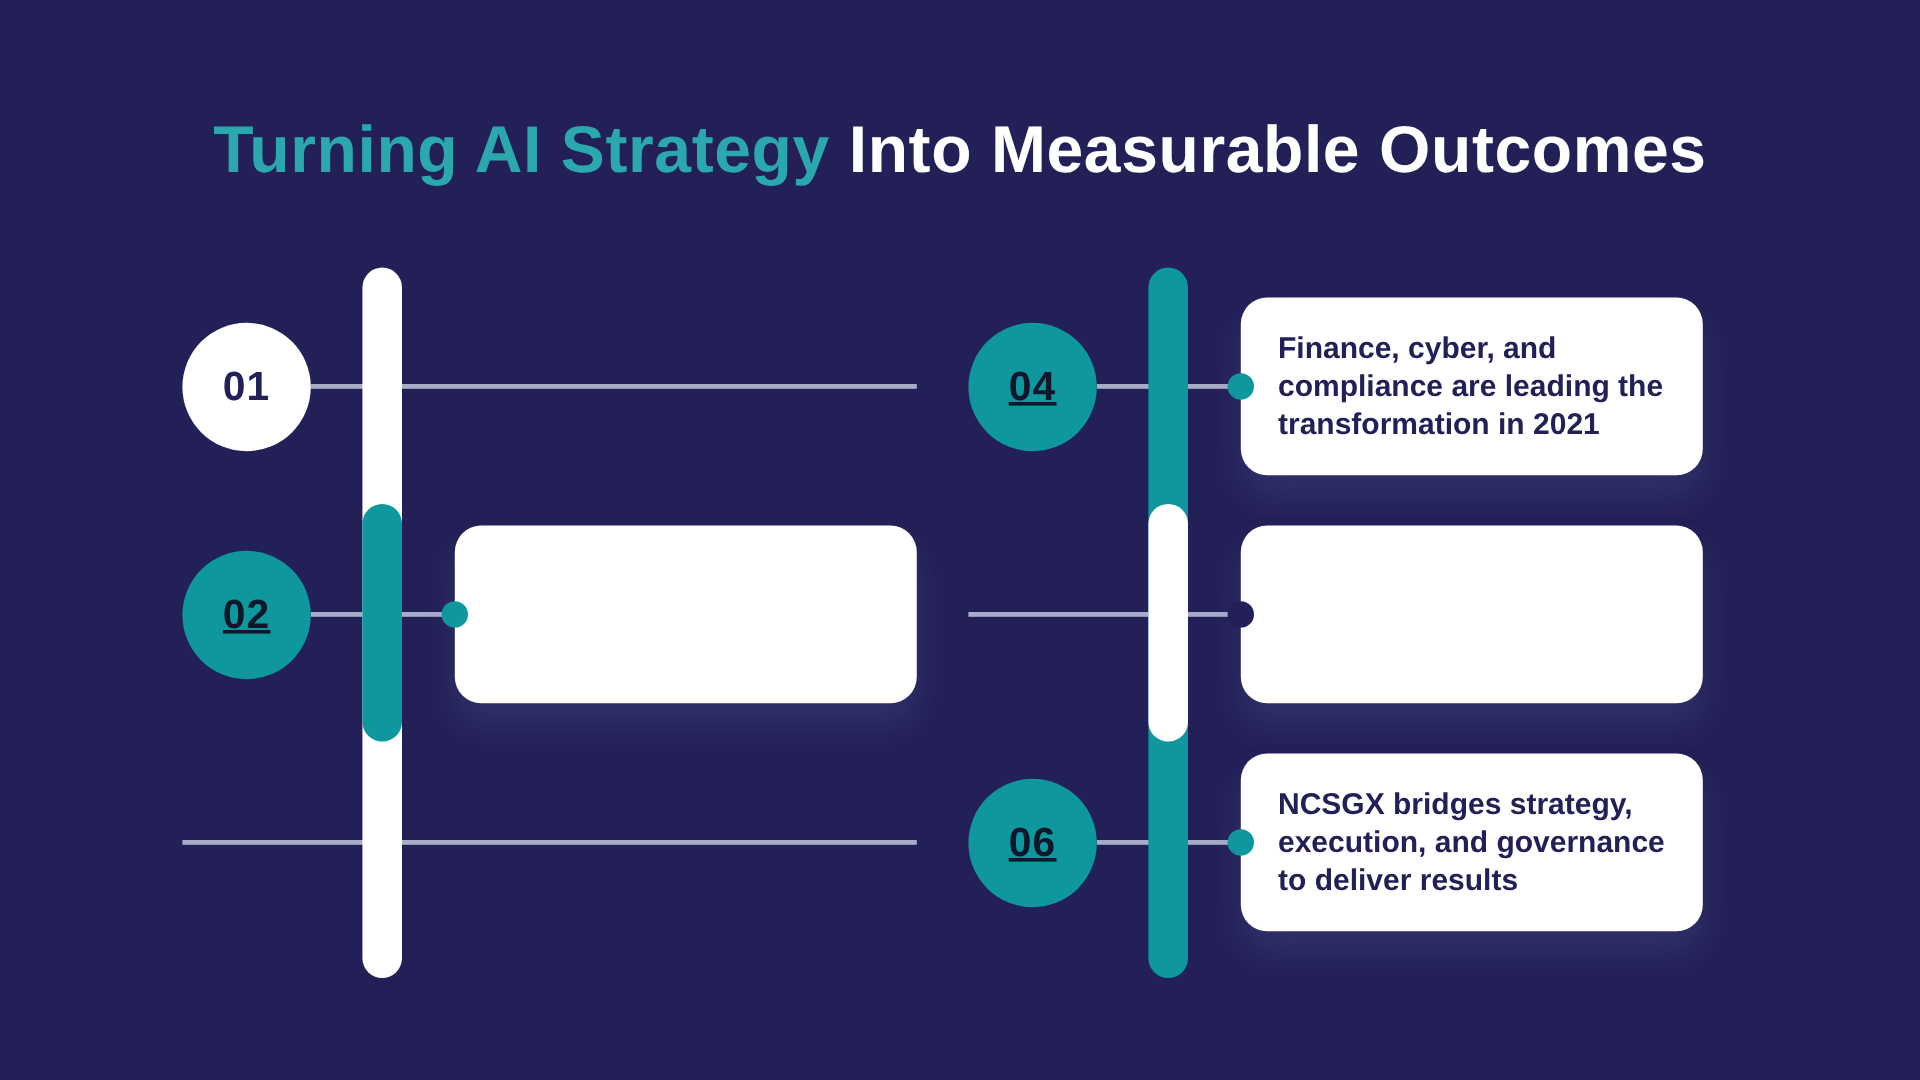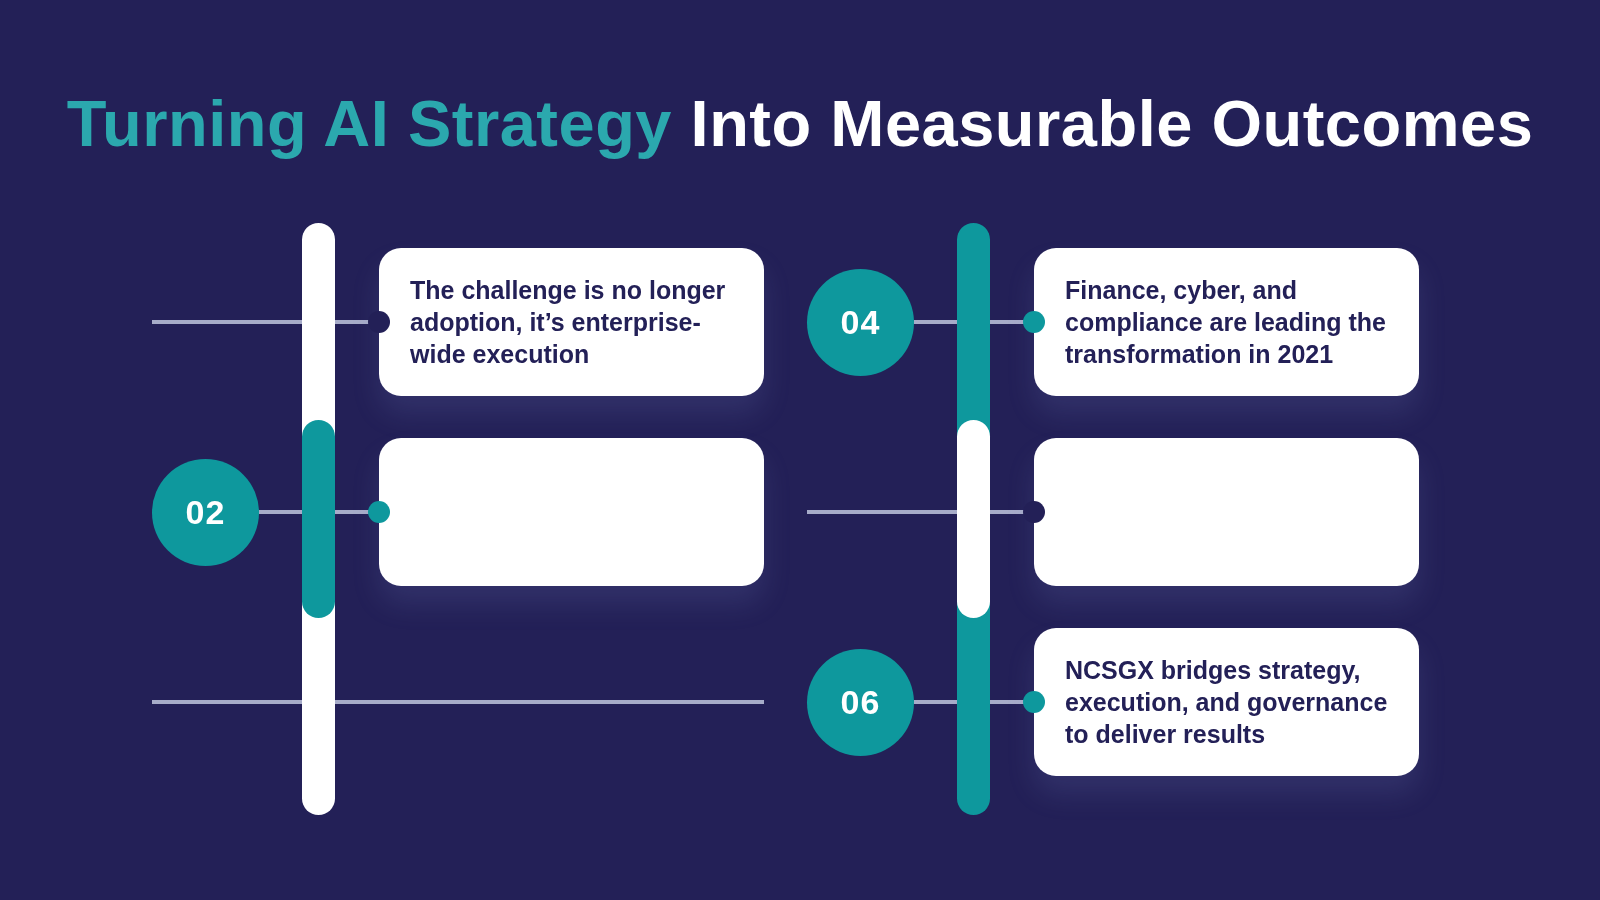--- a/index.html
+++ b/index.html
@@ -2,21 +2,21 @@
 <html><head>
 <meta charset="utf-8">
 <style>
   html,body{margin:0;padding:0;background:#232057;}
   .canvas{
     position:relative;width:1600px;height:900px;background:#232057;
     font-family:"Liberation Sans",sans-serif;overflow:hidden;
   }
   .title{
     position:absolute;top:90px;left:0;width:100%;text-align:center;
-    font-size:65px;font-weight:700;letter-spacing:.5px;line-height:68px;
+    font-size:55px;font-weight:700;letter-spacing:.5px;line-height:68px;
   }
   .title .hl{color:#2BA8AE;}
   .title .rest{color:#ffffff;}
 
   .column{position:absolute;top:227px;width:612px;height:570px;}
   .column.left{left:152px;}
   .column.right{left:807px;}
 
   .bar{position:absolute;top:-4px;left:150px;width:33px;height:592px;border-radius:17px;z-index:2;}
   .column.left  .bar{background:#ffffff;}
@@ -25,21 +25,21 @@
   .column.left  .bar-seg{background:#0E989D;}
   .column.right .bar-seg{background:#ffffff;}
 
   .row{position:relative;display:flex;align-items:center;height:190px;}
   .circle{
     flex:none;width:107px;height:107px;border-radius:50%;
     display:flex;align-items:center;justify-content:center;
     font-size:34px;font-weight:700;letter-spacing:1px;z-index:3;
   }
   .row[data-variant="light"] .circle{background:#ffffff;color:#232057;}
-  .row[data-variant="teal"]  .circle{background:#0E989D;color:#ffffff;}
+  .row[data-variant="teal"]  .circle{background:#0E989D;color:#0f172a;text-decoration:underline;}
 
   .connector{flex:1 1 auto;height:4px;background:#A7ACC9;z-index:1;}
 
   .card{
     position:relative;flex:none;width:385px;min-height:148px;box-sizing:border-box;
     background:#ffffff;border-radius:22px;display:flex;align-items:center;
     padding:14px 14px 14px 31px;z-index:2;
     box-shadow:0 18px 28px rgba(125,135,200,0.16);
   }
   .dot{
@@ -59,25 +59,24 @@
   <div class="title">
     <span class="hl">Turning AI Strategy</span><span class="rest"> Into Measurable Outcomes</span>
   </div>
 
   <div class="column left">
     <div class="bar">
       <div class="bar-seg"></div>
     </div>
 
     <div class="row" data-variant="light">
+      <div class="circle">
+        <span>01</span>
+      </div>
       <div class="connector"></div>
-      <div class="card">
-        <span class="dot"></span>
-        <p class="card-text">The challenge is no longer adoption, it’s enterprise-wide execution</p>
-      </div>
     </div>
 
     <div class="row" data-variant="teal">
       <div class="circle">
         <span>02</span>
       </div>
       <div class="connector"></div>
       <div class="card">
         <span class="dot"></span>
       </div>

